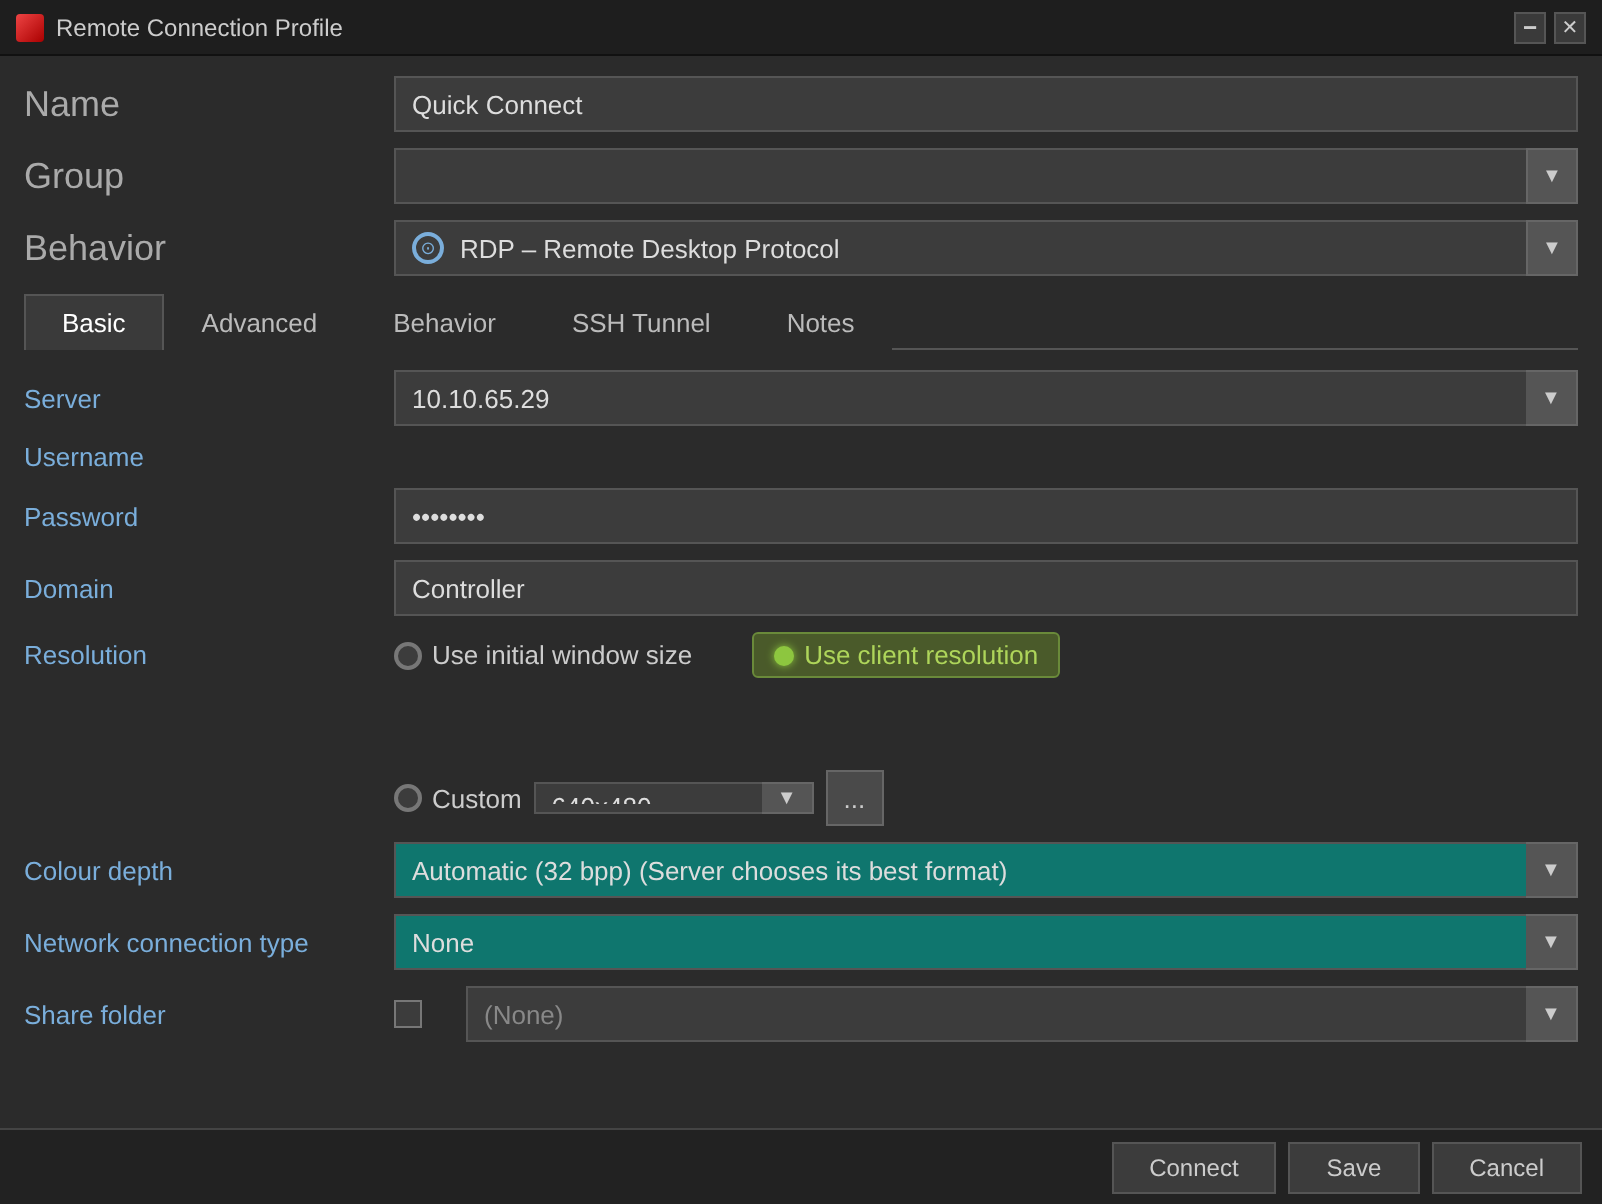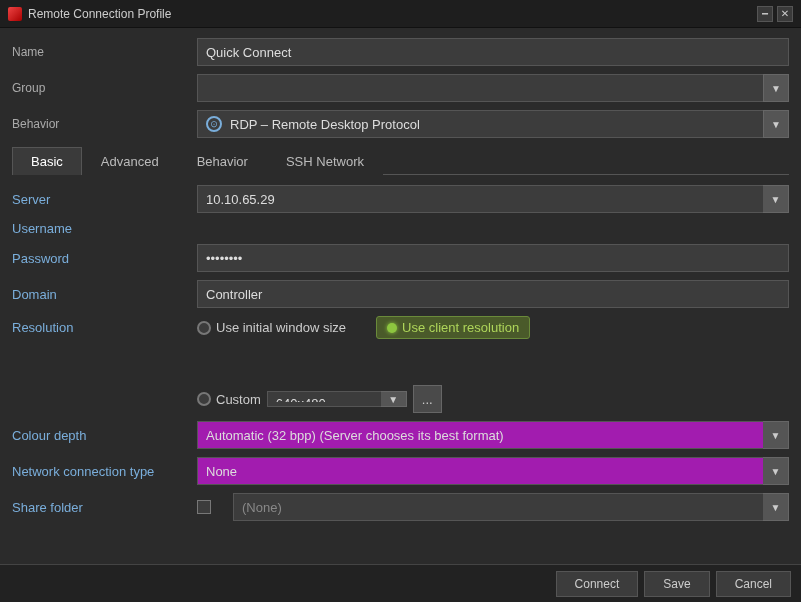--- a/index.html
+++ b/index.html
@@ -59,21 +59,21 @@
     }
 
     .form-row {
       display: flex;
       align-items: center;
       margin-bottom: 8px;
     }
     .form-label {
       width: 185px;
       color: #aaa;
-      font-size: 12px;
+      font-size: 18px;
       flex-shrink: 0;
     }
     .form-control {
       flex: 1;
       background: #3c3c3c;
       border: 1px solid #555;
       color: #ddd;
       padding: 4px 8px;
       height: 28px;
       font-size: 13px;
@@ -282,21 +282,21 @@
       align-items: center;
       margin-bottom: 8px;
     }
     .select-full-wrapper {
       flex: 1;
       position: relative;
       display: flex;
     }
     .select-full-wrapper select {
       flex: 1;
-      background: #a21caf;
+      background: #0f766e;
       border: 1px solid #555;
       color: #ddd;
       padding: 4px 28px 4px 8px;
       height: 28px;
       font-size: 13px;
       outline: none;
       appearance: none;
       -webkit-appearance: none;
     }
     .select-full-arrow {
@@ -414,21 +414,22 @@
         <span>RDP – Remote Desktop Protocol</span>
       </div>
       <div class="dropdown-arrow">▼</div>
     </div>
   </div>
 
   <div class="tabs-bar">
     <div class="tab active">Basic</div>
     <div class="tab">Advanced</div>
     <div class="tab">Behavior</div>
-    <div class="tab">SSH Network</div>
+    <div class="tab">SSH Tunnel</div>
+    <div class="tab">Notes</div>
   </div>
 
   <div class="tab-content">
 
     <div class="section-row">
       <div class="section-label">Server</div>
       <div class="input-with-arrow section-control">
         <input class="text-input" type="text" value="10.10.65.29" style="">
         <div class="input-arrow-btn">▼</div>
       </div>

